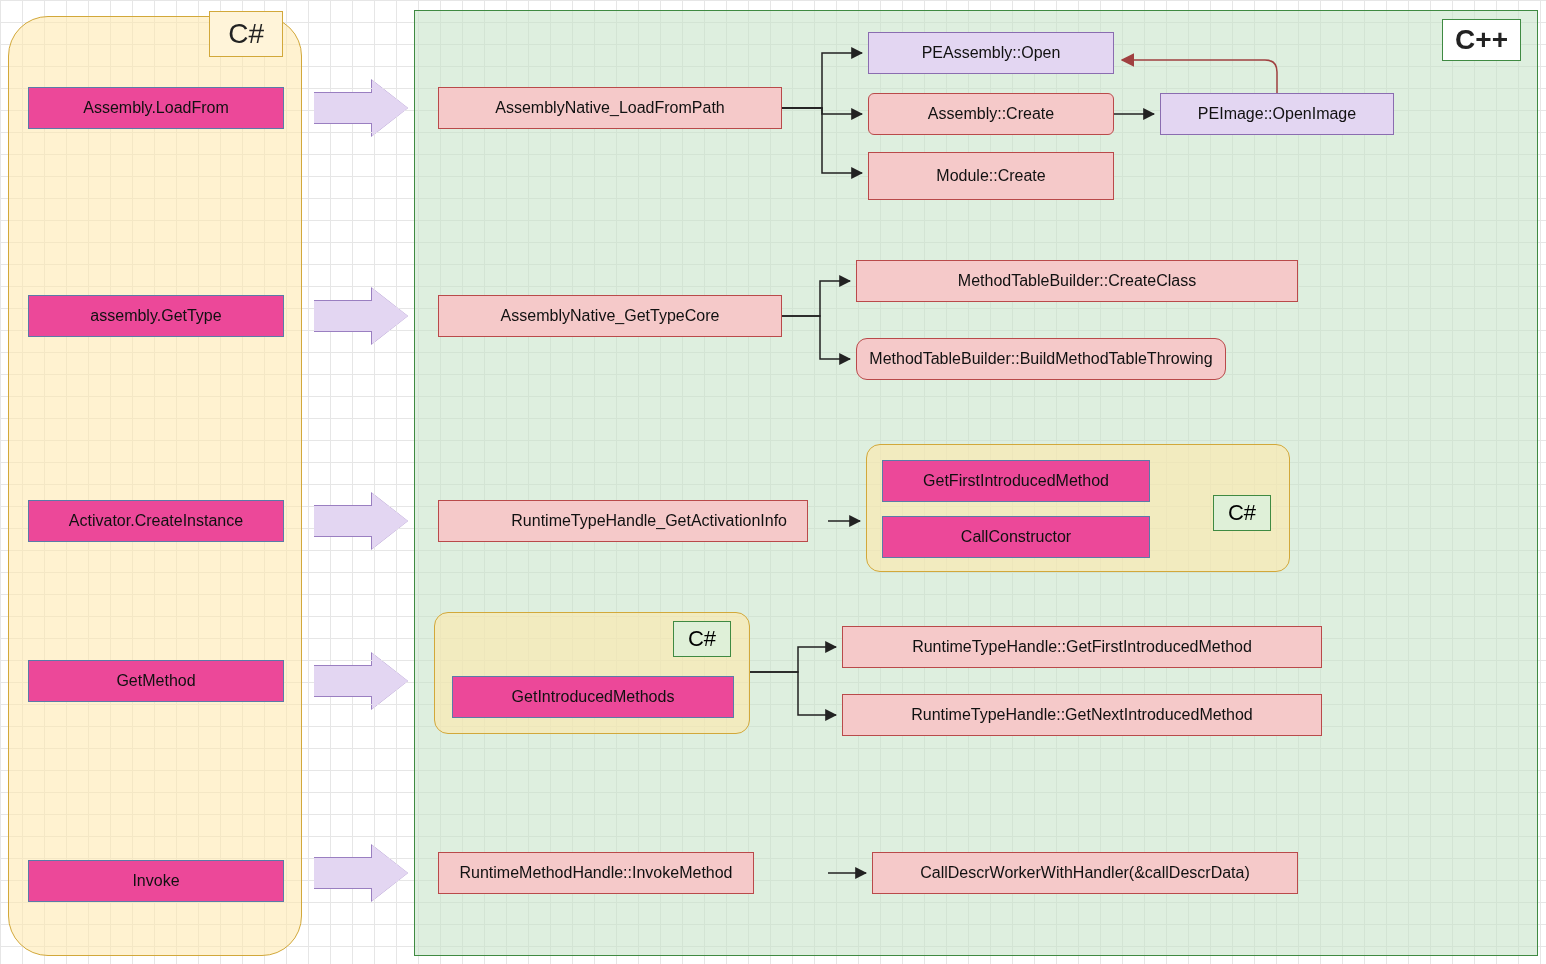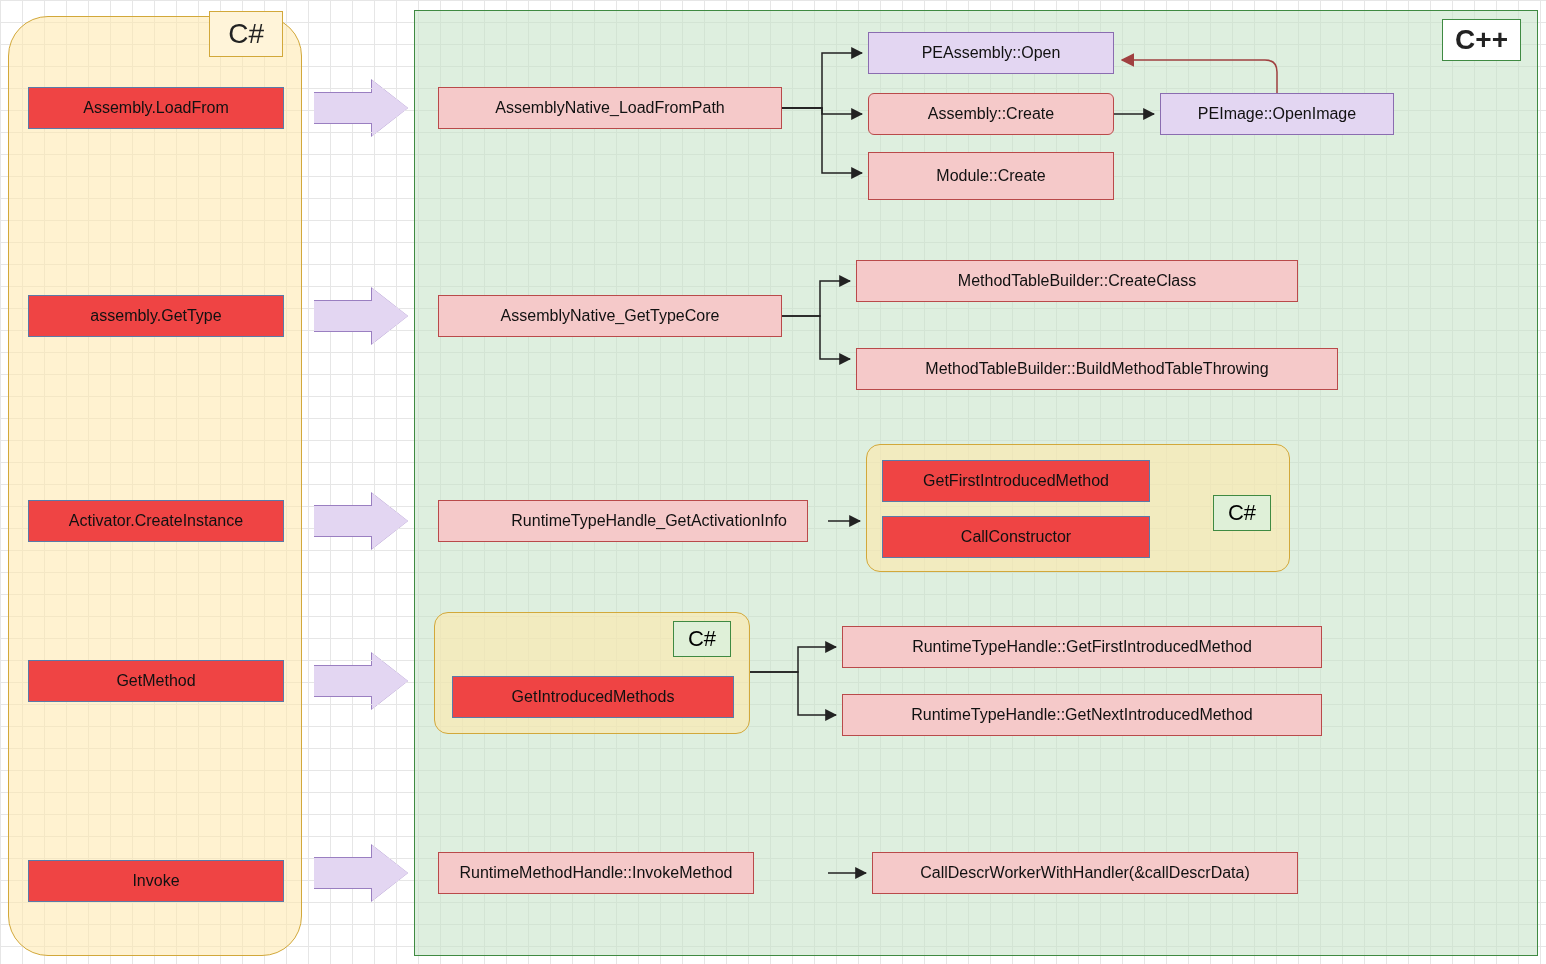--- a/index.html
+++ b/index.html
@@ -65,21 +65,21 @@
     position: absolute;
     display: flex;
     align-items: center;
     justify-content: center;
     font-size: 16px;
     color: #111;
     padding: 4px 20px;
     white-space: nowrap;
   }
   .n-blue {
-    background: #ef4444;
+    background: #ec4899;
     border: 1px solid #5b7aa8;
   }
   .n-red {
     background: #f5c9c9;
     border: 1px solid #b94a4a;
   }
   .n-purple {
     background: #e3d6f2;
     border: 1px solid #8a6db0;
   }
@@ -194,21 +194,21 @@
 <div class="node n-purple" style="left:1160px; top:93px; width:234px; height:42px;">
     <span>PEImage::OpenImage</span>
   </div>
 
 <div class="node n-red" style="left:438px; top:295px; width:344px; height:42px;">
     <span>AssemblyNative_GetTypeCore</span>
   </div>
 <div class="node n-red" style="left:856px; top:260px; width:442px; height:42px;">
     <span>MethodTableBuilder::CreateClass</span>
   </div>
-<div class="node n-red" style="left:856px; top:348px; width:482px; height:42px;">
+<div class="node n-red" style="left:856px; top:338px; width:370px; height:42px;border-radius:11px;">
     <span>MethodTableBuilder::BuildMethodTableThrowing</span>
   </div>
 
 <div class="node n-red" style="left:438px; top:500px; width:370px; height:42px;justify-content:flex-end;">
     <span>RuntimeTypeHandle_GetActivationInfo</span>
   </div>
 
 <div class="mini-yellow" style="left:866px; top:444px; width:424px; height:128px;">
   <div class="mini-label" style="right:18px; top:50px;">C#</div>
 </div>

